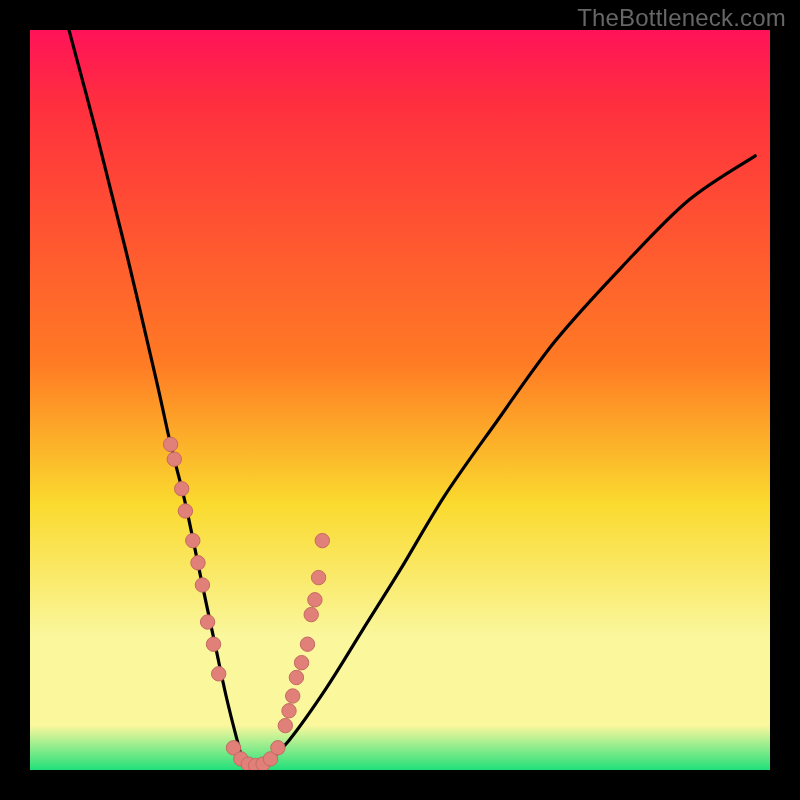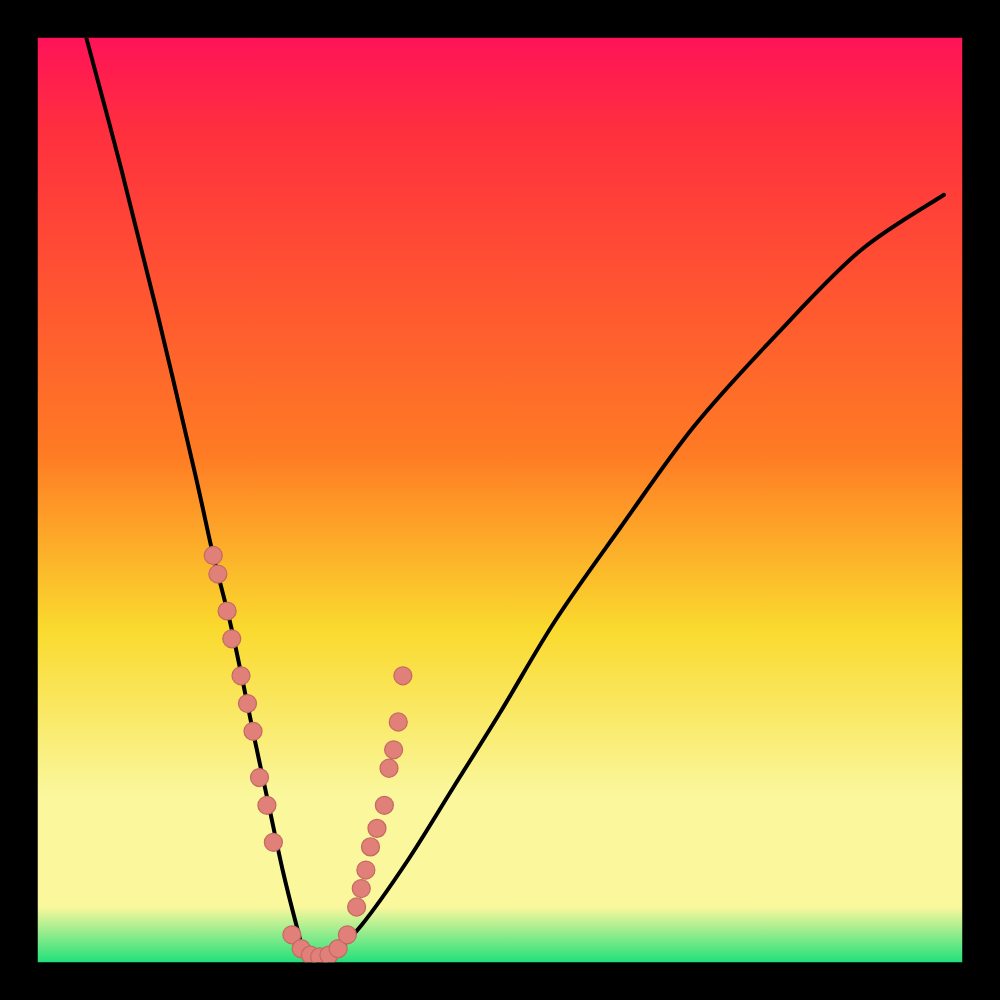--- a/index.html
+++ b/index.html
@@ -76,13 +76,14 @@
           <circle cx="266.4" cy="647.5" r="7.2" fill="#e08079" stroke="#c46a63" stroke-width="1"></circle>
           <circle cx="271.58000000000004" cy="632.7" r="7.2" fill="#e08079" stroke="#c46a63" stroke-width="1"></circle>
           <circle cx="277.5" cy="614.2" r="7.2" fill="#e08079" stroke="#c46a63" stroke-width="1"></circle>
           <circle cx="281.2" cy="584.6" r="7.2" fill="#e08079" stroke="#c46a63" stroke-width="1"></circle>
           <circle cx="284.90000000000003" cy="569.8" r="7.2" fill="#e08079" stroke="#c46a63" stroke-width="1"></circle>
           <circle cx="288.6" cy="547.6" r="7.2" fill="#e08079" stroke="#c46a63" stroke-width="1"></circle>
           <circle cx="292.3" cy="510.6" r="7.2" fill="#e08079" stroke="#c46a63" stroke-width="1"></circle>
         </g>
     </svg>
   </div>
+  <div class="watermark">TheBottleneck.com</div>
 </div>
 
 </body></html>

